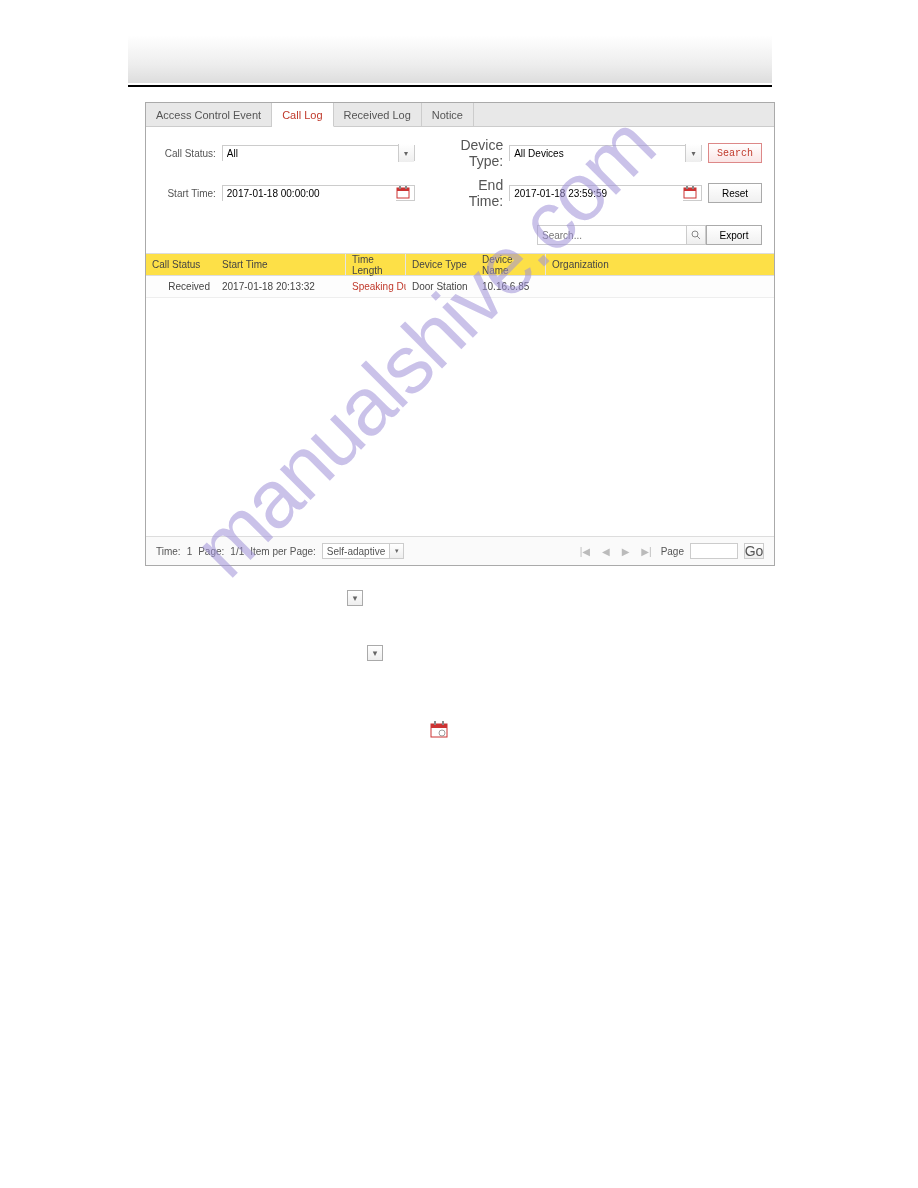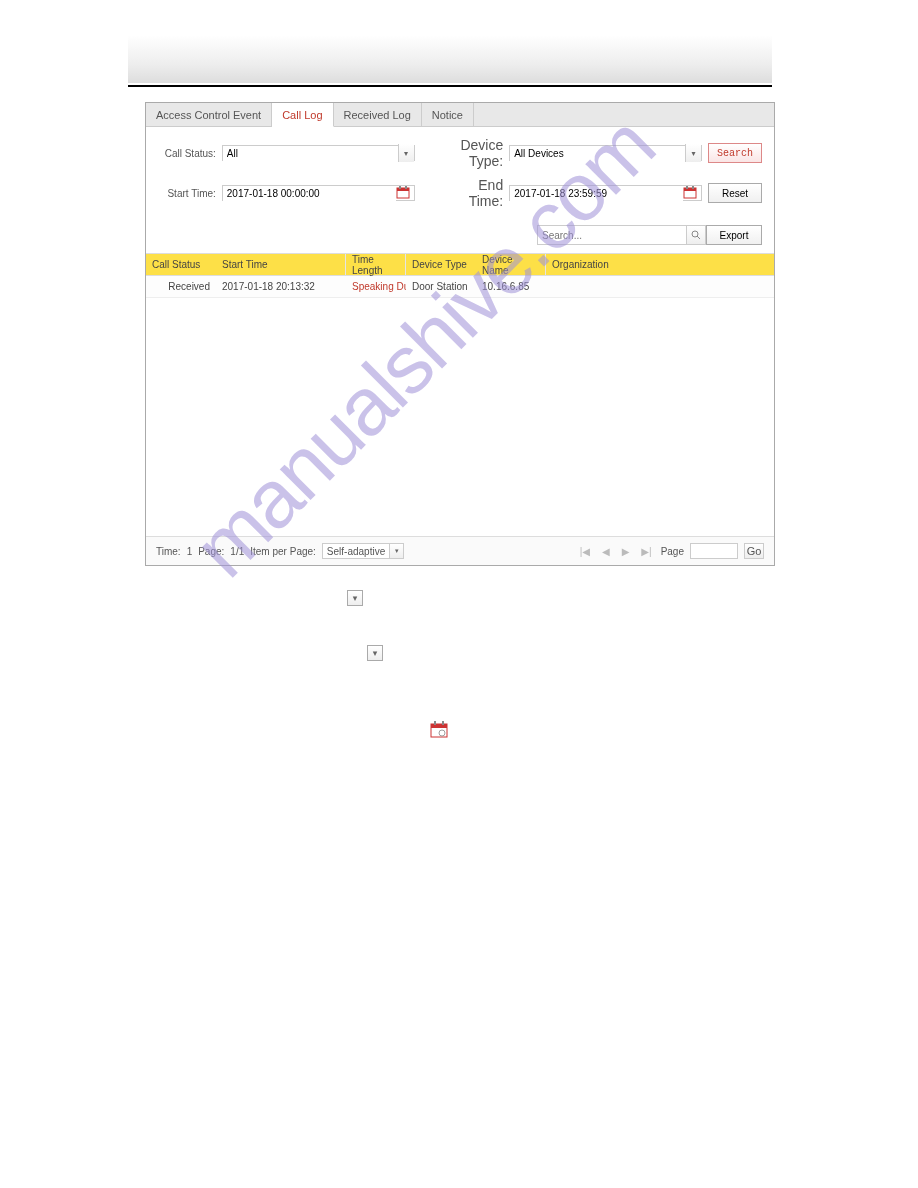--- a/index.html
+++ b/index.html
@@ -216,21 +216,21 @@
       height: 16px;
       border: 1px solid #ccc;
       font-size: 10px;
       padding: 0 2px;
     }
     .go-btn {
       width: 20px;
       height: 16px;
       border: 1px solid #ccc;
       background: linear-gradient(to bottom, #fff, #eee);
-      font-size: 11px;
+      font-size: 14px;
       display: flex;
       align-items: center;
       justify-content: center;
     }
     .small-select {
       display: inline-flex;
       align-items: center;
       border: 1px solid #ccc;
       height: 16px;
       background: #fff;

